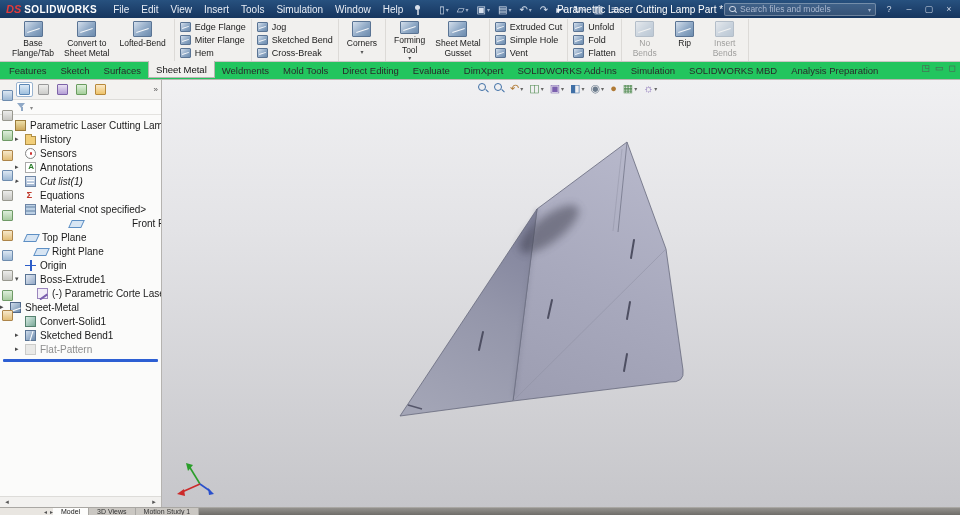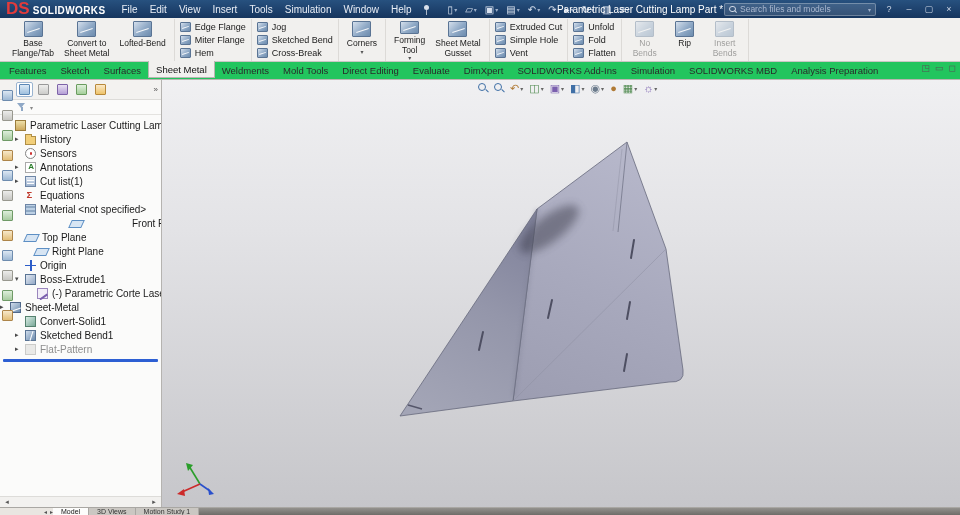--- a/index.html
+++ b/index.html
@@ -2,21 +2,21 @@
 <html><head>
 <meta charset="utf-8">
 <style>
 *{margin:0;padding:0;box-sizing:border-box;font-family:"Liberation Sans",sans-serif}
 html,body{width:960px;height:515px;overflow:hidden;background:#c4c4c8}
 .app{width:960px;height:515px;display:flex;flex-direction:column;position:relative;font-size:10px}
 
 
 .titlebar{flex:0 0 18px;height:18px;background:linear-gradient(#27517f,#16355e);display:flex;align-items:center;color:#e8edf5;padding:0 4px;position:relative}
 .logo{display:flex;align-items:baseline;gap:3px;margin:0 10px 0 2px}
-.logo-ds{color:#e23b3b;font-weight:bold;font-size:17px}
+.logo-ds{color:#e23b3b;font-weight:bold;font-style:italic;font-size:11px}
 .logo-sw{font-weight:bold;letter-spacing:.4px;font-size:10px;color:#fff}
 .menubar{display:flex;align-items:center}
 .menu-item{padding:2px 6px;cursor:default;font-size:10px}
 .pin{width:9px;height:11px;margin:0 8px 0 4px;position:relative}
 .pin::before{content:"";position:absolute;left:2px;top:1px;width:5px;height:5px;background:#d8e0ec;border-radius:50%}
 .pin::after{content:"";position:absolute;left:4px;top:6px;width:1.5px;height:5px;background:#aeb9ca}
 .quickbar{display:flex;align-items:center;gap:2px;margin-left:6px}
 .qbtn{display:flex;align-items:center;padding:1px 3px;gap:1px;border-radius:2px}
 .qglyph{font-size:10px;line-height:11px;color:#d7e0ee}
 .qcaret{font-size:6px;color:#9fb0c9}
@@ -465,21 +465,21 @@
           <div class="trow" style="padding-left: 15px;">
             <span class="texp"></span>
             <span class="ti ti-sensors"></span>
             <span class="tlabel">Sensors</span>
           </div>
           <div class="trow" style="padding-left: 15px;">
             <span class="texp">▸</span>
             <span class="ti ti-annotations"></span>
             <span class="tlabel">Annotations</span>
           </div>
-          <div class="trow" style="padding-left: 15px;">
+          <div class="trow" style="padding-left: 15px; font-style: italic;">
             <span class="texp">▸</span>
             <span class="ti ti-cutlist"></span>
             <span class="tlabel">Cut list(1)</span>
           </div>
           <div class="trow" style="padding-left: 15px;">
             <span class="texp"></span>
             <span class="ti ti-equations"></span>
             <span class="tlabel">Equations</span>
           </div>
           <div class="trow" style="padding-left: 15px;">

